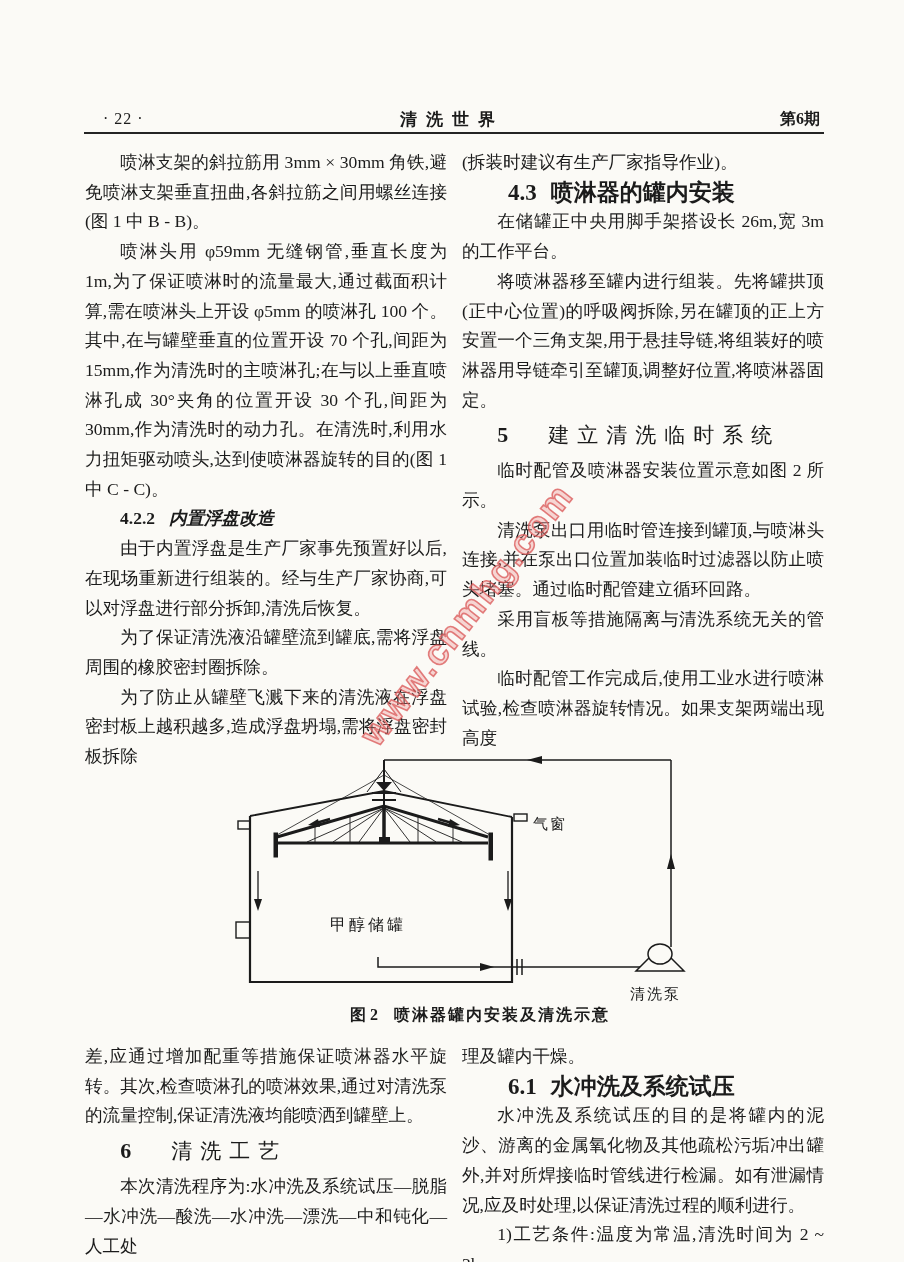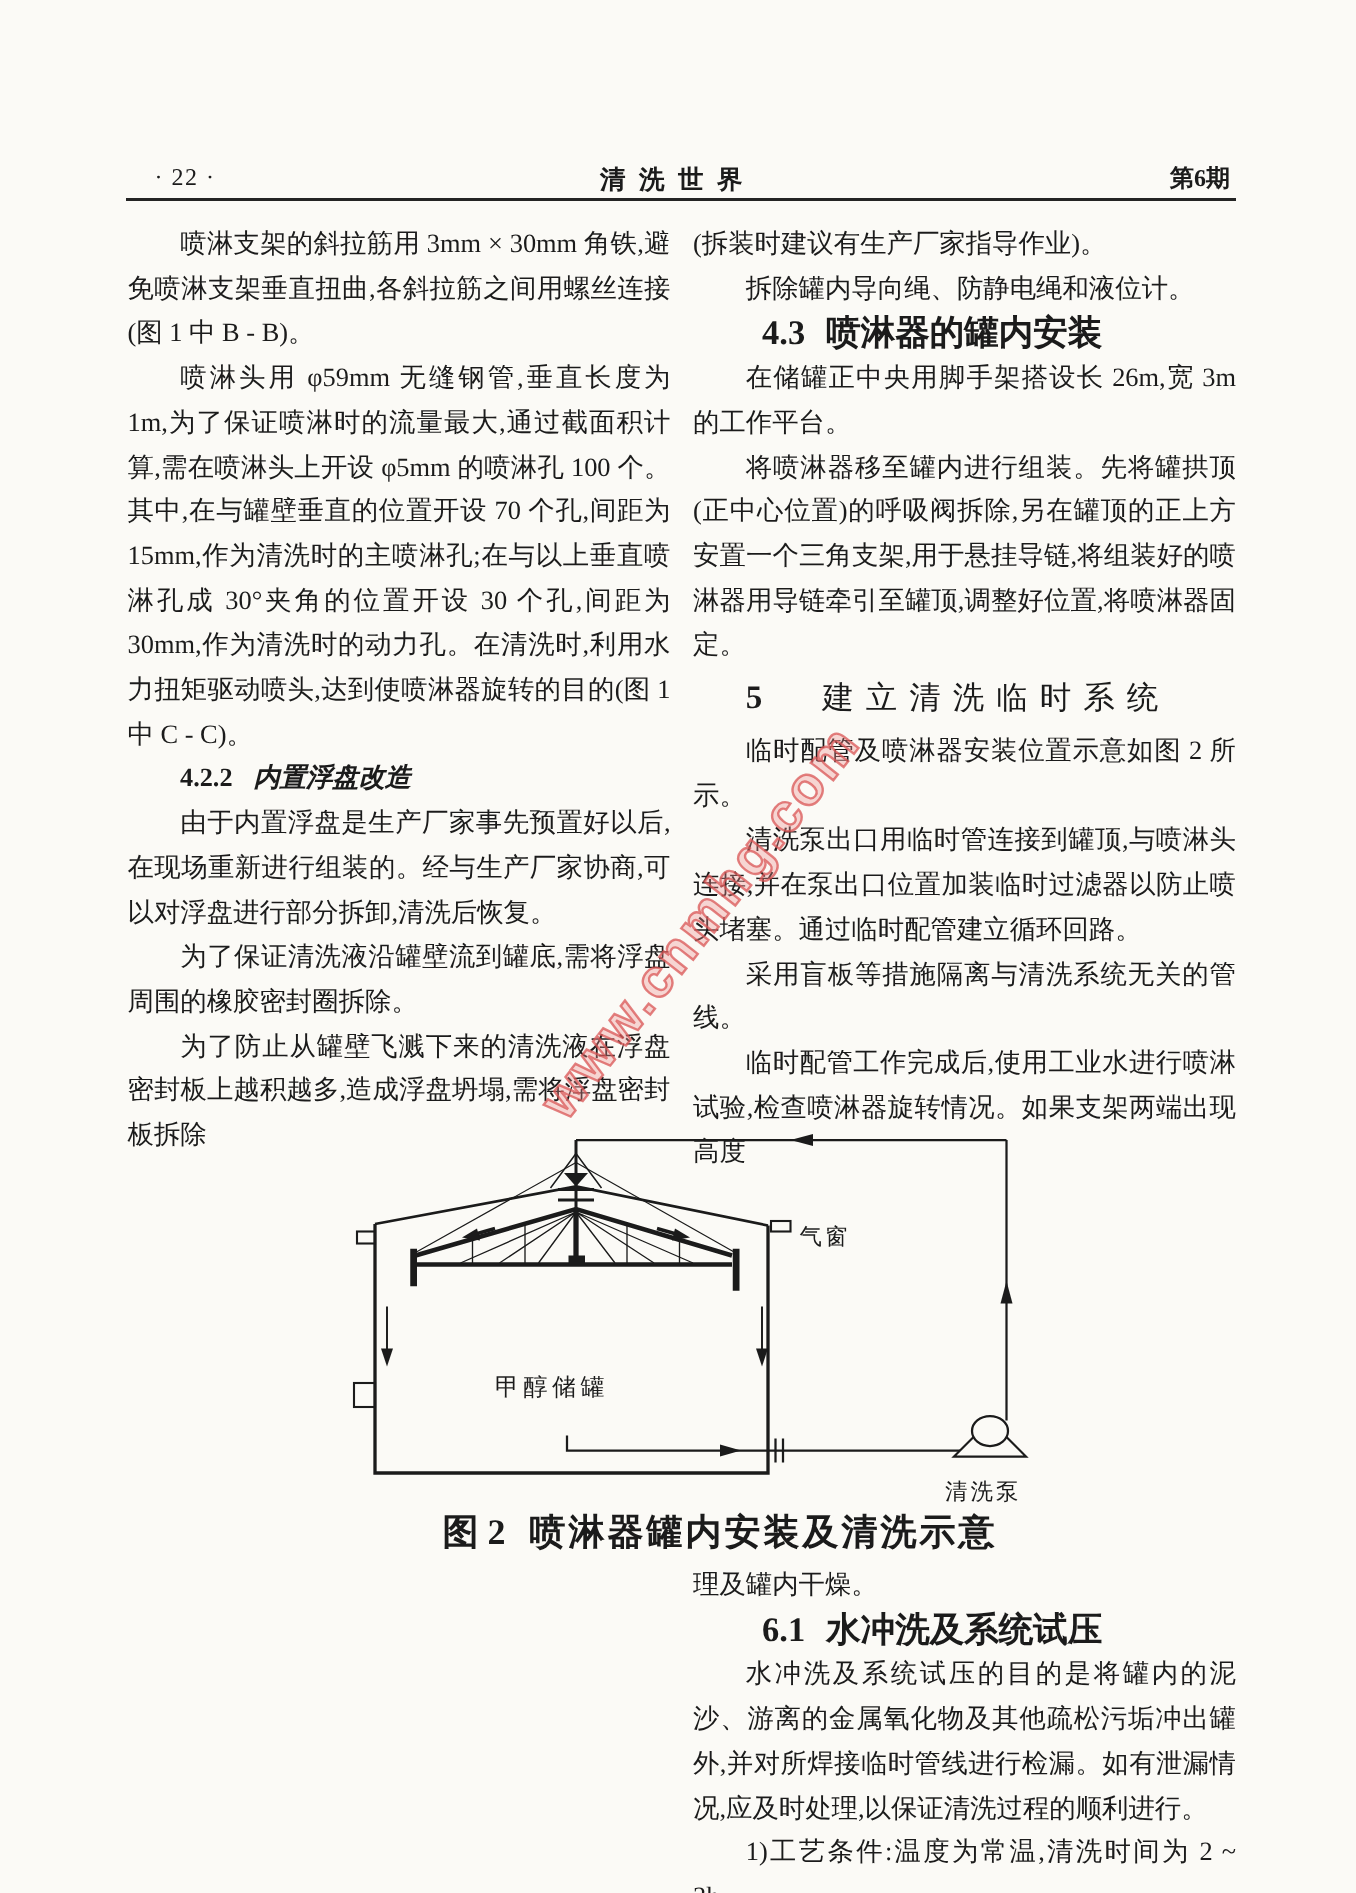--- a/index.html
+++ b/index.html
@@ -33,21 +33,21 @@
   .h-section .num{font-weight:bold;font-size:22px;margin-right:26px;}
   .h-section .ttl{font-size:21px;letter-spacing:8px;padding-left:14px;}
   .h-section6{margin:21px 0 16px 0;}
   .col-lt{left:85px;top:148px;}
   .col-rt{left:462px;top:148px;}
   .col-lb{left:85px;top:1042px;}
   .col-rb{left:462px;top:1042px;}
   
   .fig-svg{position:absolute;left:230px;top:745px;}
   .fig-caption{position:absolute;left:200px;top:1005px;width:560px;text-align:center;
-    font-size:24px;font-weight:bold;letter-spacing:2px;}
+    font-size:16px;font-weight:bold;letter-spacing:2px;}
   .fig-caption .fignum{margin-right:16px;letter-spacing:0;}
   svg text{font-family:"Liberation Serif","DejaVu Serif",serif;fill:#1b1b1b;}
   
   .watermark{
     position:absolute;left:295px;top:593px;width:345px;height:44px;
     text-align:center;
     transform:rotate(-52deg);
     font-family:"Liberation Sans","DejaVu Sans",sans-serif;
     font-size:36px;font-weight:bold;letter-spacing:2px;
     color:rgba(236,142,142,0.34);
@@ -71,21 +71,20 @@
     <p>喷淋支架的斜拉筋用 3mm × 30mm 角铁,避免喷淋支架垂直扭曲,各斜拉筋之间用螺丝连接(图 1 中 B - B)。</p>
     <p>喷淋头用 φ59mm 无缝钢管,垂直长度为 1m,为了保证喷淋时的流量最大,通过截面积计算,需在喷淋头上开设 φ5mm 的喷淋孔 100 个。其中,在与罐壁垂直的位置开设 70 个孔,间距为 15mm,作为清洗时的主喷淋孔;在与以上垂直喷淋孔成 30°夹角的位置开设 30 个孔,间距为 30mm,作为清洗时的动力孔。在清洗时,利用水力扭矩驱动喷头,达到使喷淋器旋转的目的(图 1 中 C - C)。</p>
     <p class="h-422"><span class="num">4.2.2</span><span>内置浮盘改造</span></p>
     <p>由于内置浮盘是生产厂家事先预置好以后,在现场重新进行组装的。经与生产厂家协商,可以对浮盘进行部分拆卸,清洗后恢复。</p>
     <p>为了保证清洗液沿罐壁流到罐底,需将浮盘周围的橡胶密封圈拆除。</p>
     <p>为了防止从罐壁飞溅下来的清洗液在浮盘密封板上越积越多,造成浮盘坍塌,需将浮盘密封板拆除</p>
   </div>
 
   <div class="col col-rt">
     <p class="cont">(拆装时建议有生产厂家指导作业)。</p>
-    <p>拆除罐内导向绳、防静电绳和液位计。</p>
     <p class="h-sub"><span class="num">4.3</span><span>喷淋器的罐内安装</span></p>
     <p>在储罐正中央用脚手架搭设长 26m,宽 3m 的工作平台。</p>
     <p>将喷淋器移至罐内进行组装。先将罐拱顶(正中心位置)的呼吸阀拆除,另在罐顶的正上方安置一个三角支架,用于悬挂导链,将组装好的喷淋器用导链牵引至罐顶,调整好位置,将喷淋器固定。</p>
     <p class="h-section"><span class="num">5</span><span class="ttl">建立清洗临时系统</span></p>
     <p>临时配管及喷淋器安装位置示意如图 2 所示。</p>
     <p>清洗泵出口用临时管连接到罐顶,与喷淋头连接,并在泵出口位置加装临时过滤器以防止喷头堵塞。通过临时配管建立循环回路。</p>
     <p>采用盲板等措施隔离与清洗系统无关的管线。</p>
     <p>临时配管工作完成后,使用工业水进行喷淋试验,检查喷淋器旋转情况。如果支架两端出现高度</p>
   </div>
 
@@ -153,20 +152,25 @@
 
     <text x="303" y="84" font-size="15" stroke="none" letter-spacing="2">气窗</text>
     <text x="100" y="185" font-size="16" stroke="none" letter-spacing="3">甲醇储罐</text>
     <text x="400" y="254" font-size="15" stroke="none" letter-spacing="2">清洗泵</text>
   </svg>
 
   <div class="fig-caption">
     <span class="fignum">图 2</span><span>喷淋器罐内安装及清洗示意</span>
   </div>
 
+  <div class="col col-lb">
+    <p class="cont">差,应通过增加配重等措施保证喷淋器水平旋转。其次,检查喷淋孔的喷淋效果,通过对清洗泵的流量控制,保证清洗液均能喷洒到罐壁上。</p>
+    <p class="h-section h-section6"><span class="num">6</span><span class="ttl">清洗工艺</span></p>
+    <p>本次清洗程序为:水冲洗及系统试压—脱脂—水冲洗—酸洗—水冲洗—漂洗—中和钝化—人工处</p>
+  </div>
 
   <div class="col col-rb">
     <p class="cont">理及罐内干燥。</p>
     <p class="h-sub"><span class="num">6.1</span><span>水冲洗及系统试压</span></p>
     <p>水冲洗及系统试压的目的是将罐内的泥沙、游离的金属氧化物及其他疏松污垢冲出罐外,并对所焊接临时管线进行检漏。如有泄漏情况,应及时处理,以保证清洗过程的顺利进行。</p>
     <p>1)工艺条件:温度为常温,清洗时间为 2 ~ 3h。</p>
   </div>
 
 </div>
 

